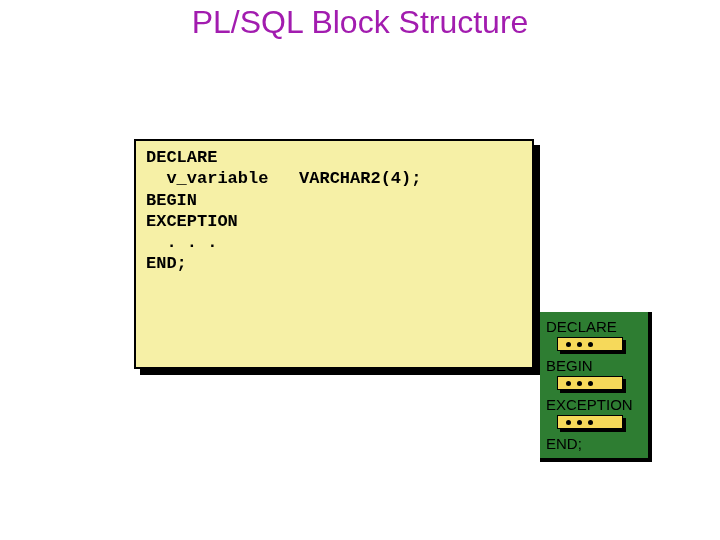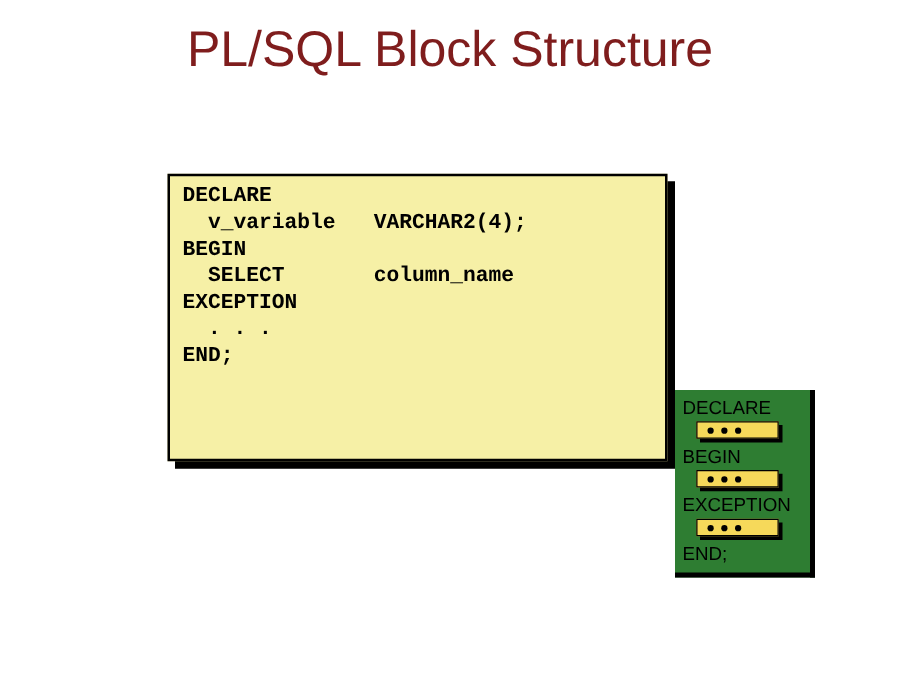--- a/index.html
+++ b/index.html
@@ -5,25 +5,25 @@
   * { margin: 0; padding: 0; box-sizing: border-box; }
   body {
     width: 720px;
     height: 540px;
     background: #ffffff;
     font-family: Arial, Helvetica, sans-serif;
     position: relative;
     overflow: hidden;
   }
   .title {
-    font-size: 40px;
+    font-size: 32px;
     font-weight: 400;
     text-align: center;
-    padding-top: 18px;
-    color: #7f1d1d;
+    padding-top: 4px;
+    color: #a21caf;
   }
   .code-shadow {
     position: absolute;
     left: 140px;
     top: 145px;
     width: 400px;
     height: 230px;
     background: #000;
   }
   .code-box {
@@ -98,21 +98,20 @@
 </head>
 <body>
 
 <h1 class="title">PL/SQL Block Structure</h1>
 
 <div class="code-shadow"></div>
 <div class="code-box">
   <div class="code-line">DECLARE</div>
   <div class="code-line">  v_variable   VARCHAR2(4);</div>
   <div class="code-line">BEGIN</div>
-  <div class="code-line">  SELECT       column_name</div>
   <div class="code-line">EXCEPTION</div>
   <div class="code-line">  . . .</div>
   <div class="code-line">END;</div>
 </div>
 
 <div class="legend">
   <div class="legend-label">DECLARE</div>
   <div class="legend-dots-wrap">
     <div class="legend-dots-shadow"></div>
     <div class="legend-dots">

